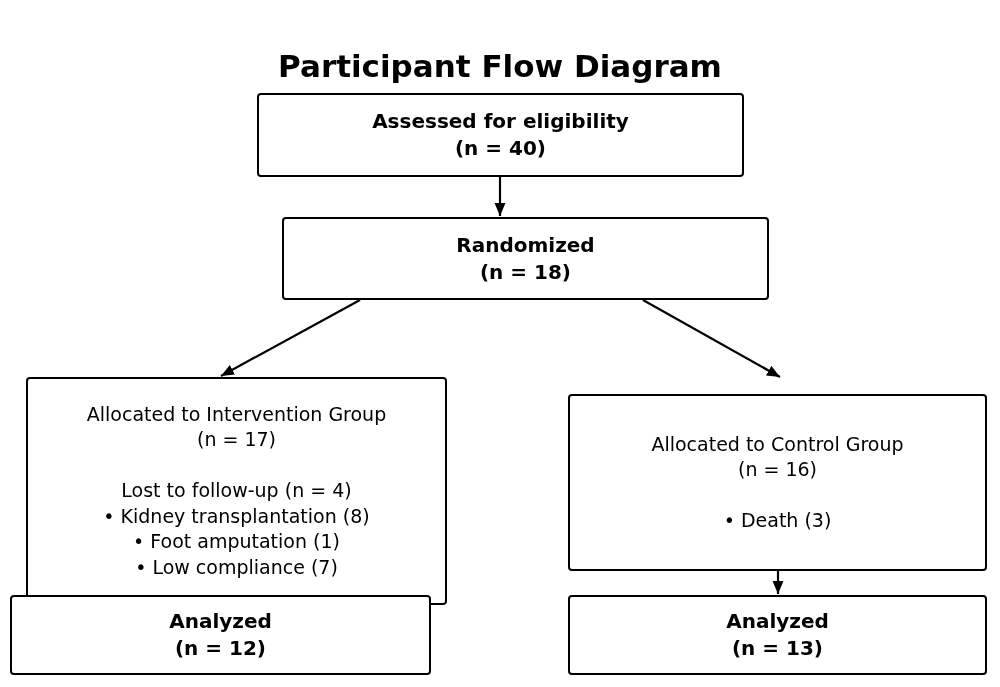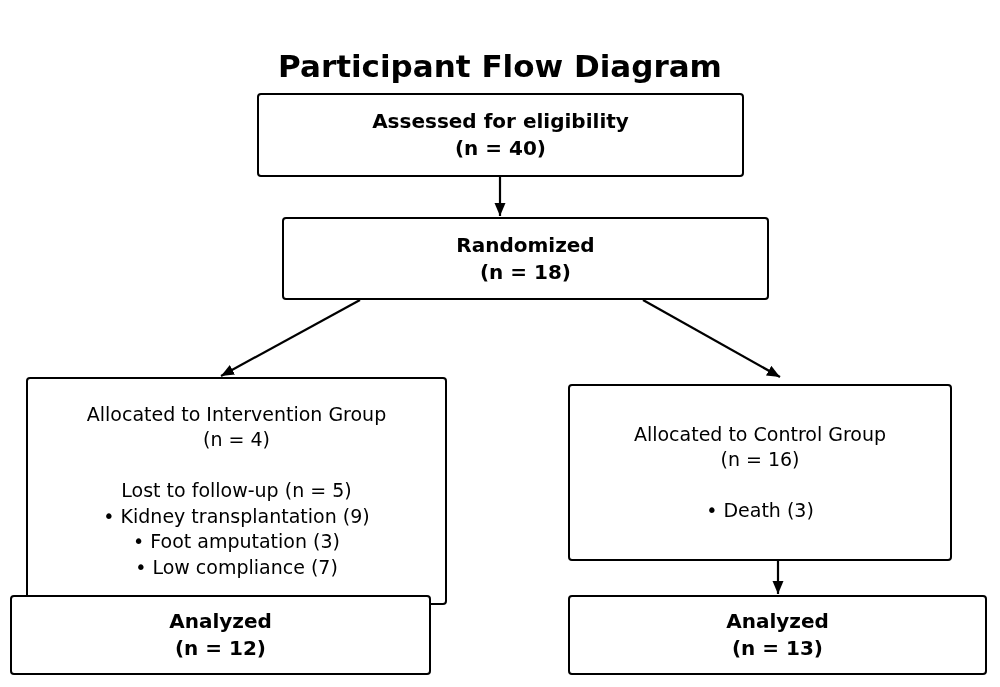--- a/index.html
+++ b/index.html
@@ -48,21 +48,21 @@
     font-size: 19px;
     line-height: 25.5px;
     white-space: pre;
   }
   .box .blank-line {
     height: 25.5px;
   }
   .box-assessed    { left: 257px; top:  93px; width: 487px; height:  84px; }
   .box-randomized  { left: 274px; top: 217px; width: 487px; height:  83px; margin-left: 8px; }
   .box-intervention{ left:  10px; top: 377px; width: 421px; height: 228px; margin-left: 16px; }
-  .box-control     { left: 568px; top: 384px; width: 384px; height: 177px; }
+  .box-control     { left: 568px; top: 394px; width: 419px; height: 177px; }
   .box-analyzed-l  { left:  10px; top: 595px; width: 421px; height:  80px; }
   .box-analyzed-r  { left: 568px; top: 595px; width: 419px; height:  80px; }
   .arrows {
     position: absolute;
     left: 0;
     top: 0;
     width: 1000px;
     height: 687px;
     pointer-events: none;
   }
@@ -96,25 +96,25 @@
     <div class="line-bold">(n = 40)</div>
   </div>
 
   <div class="box box-randomized">
     <div class="line-bold">Randomized</div>
     <div class="line-bold">(n = 18)</div>
   </div>
 
   <div class="box box-intervention">
     <div class="line-reg">Allocated to Intervention Group</div>
-    <div class="line-reg">(n = 4)</div>
+    <div class="line-reg">(n = 17)</div>
     <div class="blank-line"></div>
-    <div class="line-reg">Lost to follow-up (n = 5)</div>
-    <div class="line-reg">• Kidney transplantation (9)</div>
-    <div class="line-reg">• Foot amputation (3)</div>
+    <div class="line-reg">Lost to follow-up (n = 4)</div>
+    <div class="line-reg">• Kidney transplantation (8)</div>
+    <div class="line-reg">• Foot amputation (1)</div>
     <div class="line-reg">• Low compliance (7)</div>
   </div>
 
   <div class="box box-control">
     <div class="line-reg">Allocated to Control Group</div>
     <div class="line-reg">(n = 16)</div>
     <div class="blank-line"></div>
     <div class="line-reg">• Death (3)</div>
   </div>
 

